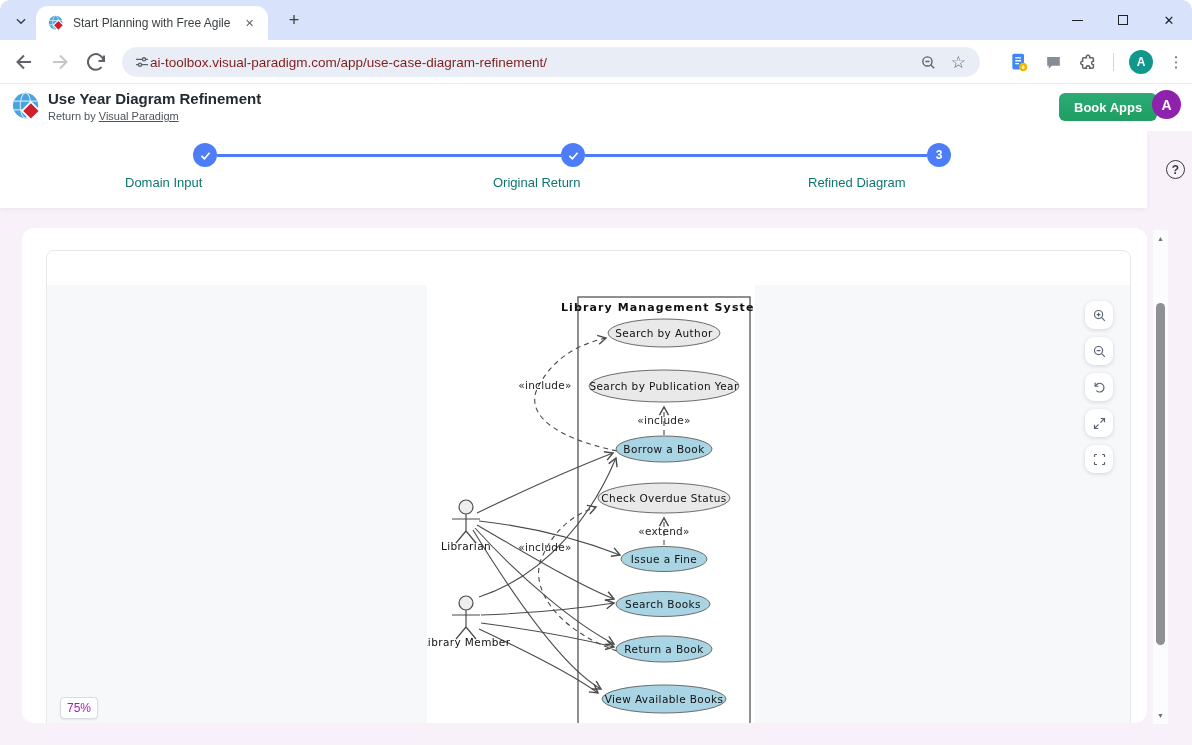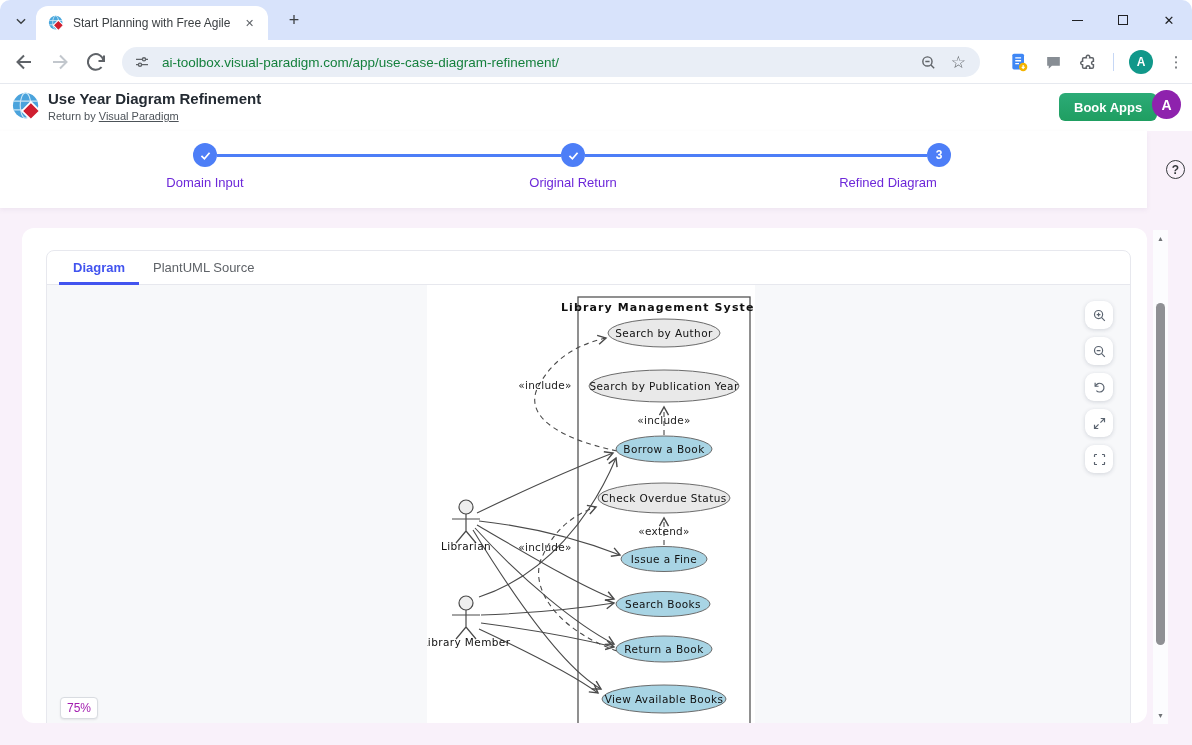--- a/index.html
+++ b/index.html
@@ -19,42 +19,42 @@
   .min-glyph { display:block; width:11px; height:0; border-top:1.4px solid #202124; }
   .max-glyph { display:block; width:10px; height:10px; border:1.4px solid #202124; }
   .close-glyph { font-size:13px; }
 
   
   .toolbar { position:relative; height:44px; background:#fff; border-bottom:1px solid #e6e9ef; }
   .nav-icon { position:absolute; top:10px; width:24px; height:24px; color:#5f6368; }
   .nav-icon.disabled { color:#c2c7cd; }
   .omnibox { position:absolute; left:122px; top:7px; width:858px; height:30px; border-radius:15px; background:#e9eef6; display:flex; align-items:center; }
   .omni-tune { margin-left:12px; color:#5f6368; }
-  .omni-url { margin-left:12px; font-size:13.5px; color:#15803d; }
+  .omni-url { font-size:13.5px; color:#7f1d1d; }
   .omni-right { margin-left:auto; display:flex; align-items:center; gap:14px; margin-right:14px; color:#5f6368; }
   .tb-right { position:absolute; right:8px; top:10px; display:flex; align-items:center; gap:15px; }
   .tb-sep { width:1px; height:18px; background:#c6d7f5; }
   .tb-avatar { width:24px; height:24px; border-radius:50%; background:#11988a; color:#fff; font-size:12px; font-weight:bold; display:flex; align-items:center; justify-content:center; }
   .kebab { font-size:15px; color:#5f6368; letter-spacing:0; width:16px; text-align:center; }
 
   
   .page { position:relative; height:661px; background:#f9f1fa; overflow:hidden; }
   .app-header { position:absolute; left:0; top:0; width:100%; height:47px; background:#fff; }
   .vp-logo { position:absolute; left:11px; top:7px; }
   .app-title { position:absolute; left:48px; top:6px; font-size:15px; font-weight:bold; color:#232a32; }
   .powered { position:absolute; left:48px; top:26px; font-size:11px; color:#4d5359; }
   .powered a { color:#4d5359; text-decoration:underline; cursor:pointer; }
   .more-apps { position:absolute; left:1059px; top:9px; height:28px; padding:0 15px; background:linear-gradient(180deg,#2cab77,#1f9e61); border:none; border-radius:6px; color:#fff; font-size:13px; font-weight:bold; cursor:pointer; font-family:"Liberation Sans",sans-serif; }
   .hdr-avatar { position:absolute; left:1152px; top:6px; width:29px; height:29px; border-radius:50%; background:#8e22ad; color:#fff; font-weight:bold; font-size:14px; display:flex; align-items:center; justify-content:center; cursor:pointer; }
 
   
   .stepper { position:absolute; left:0; top:47px; width:1147px; height:77px; background:#fff; box-shadow:0 2px 5px rgba(120,90,140,.08); }
   .step-line { position:absolute; top:23px; height:2.5px; background:#4d7ef7; }
   .step-circle { position:absolute; top:12px; width:24px; height:24px; border-radius:50%; background:#4d7ef7; color:#fff; display:flex; align-items:center; justify-content:center; font-size:12px; font-weight:bold; }
-  .step-label { position:absolute; top:44px; width:160px; text-align:center; font-size:13px; color:#6d28d9; }
+  .step-label { position:absolute; top:44px; width:160px; text-align:left; font-size:13px; color:#0f766e; }
   .help-btn { position:absolute; left:1166px; top:76px; width:19px; height:19px; border:1.6px solid #35383c; border-radius:50%; color:#35383c; font-size:12px; font-weight:bold; display:flex; align-items:center; justify-content:center; cursor:pointer; background:transparent; }
 
   
   .card { position:absolute; left:22px; top:144px; width:1125px; height:495px; background:#fff; border-radius:12px; overflow:hidden; }
   .tabcard { position:absolute; left:24px; top:22px; width:1085px; height:475px; border:1px solid #e7e8ee; border-radius:8px 8px 0 0; }
   .tabs-row { position:absolute; left:0; top:0; right:0; height:34px; border-bottom:1px solid #e7e8ee; display:flex; padding-left:12px; }
   .tab-item { position:relative; padding:0 14px; font-size:13px; line-height:33px; color:#5f6368; cursor:pointer; }
   .tab-item.active { color:#4254ef; font-weight:bold; }
   .tab-item.active::after { content:""; position:absolute; left:0; right:0; bottom:-1px; height:3px; background:#4254ef; }
   .canvas { position:absolute; left:0; top:34px; right:0; bottom:0; background:#f7f8fa; overflow:hidden; }
@@ -191,24 +191,20 @@
       </div>
       <div class="step-label" style="left:125px;">Domain Input</div>
       <div class="step-label" style="left:493px;">Original Return</div>
       <div class="step-label" style="left:808px;">Refined Diagram</div>
     </div>
 
     <button class="help-btn">?</button>
 
     <div class="card">
       <div class="tabcard">
-        <div class="tabs-row">
-          <div class="tab-item active">Diagram</div>
-          <div class="tab-item">PlantUML Source</div>
-        </div>
 
         <div class="canvas">
           <div class="diagram-image">
             <svg width="328" height="440" viewBox="0 0 328 440">
               <defs>
                 <marker id="arr" viewBox="0 0 12 12" refX="10" refY="6" markerWidth="11" markerHeight="11" orient="auto-start-reverse">
                   <path d="M2,1.5 L10,6 L2,10.5" fill="none" stroke="#4a4a4a" stroke-width="1.4"></path>
                 </marker>
               </defs>
 

